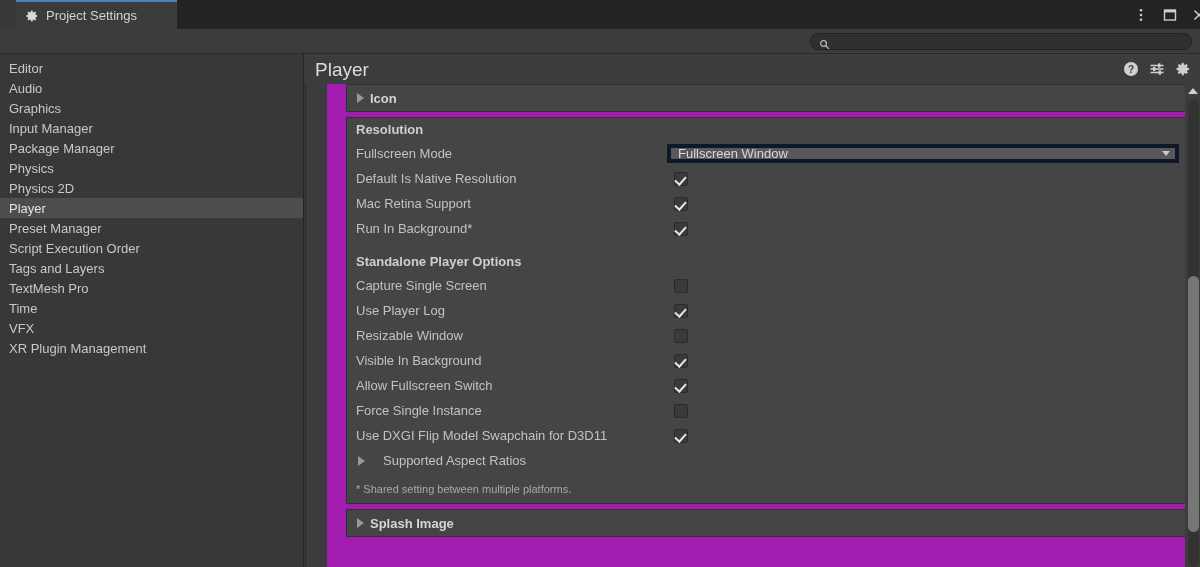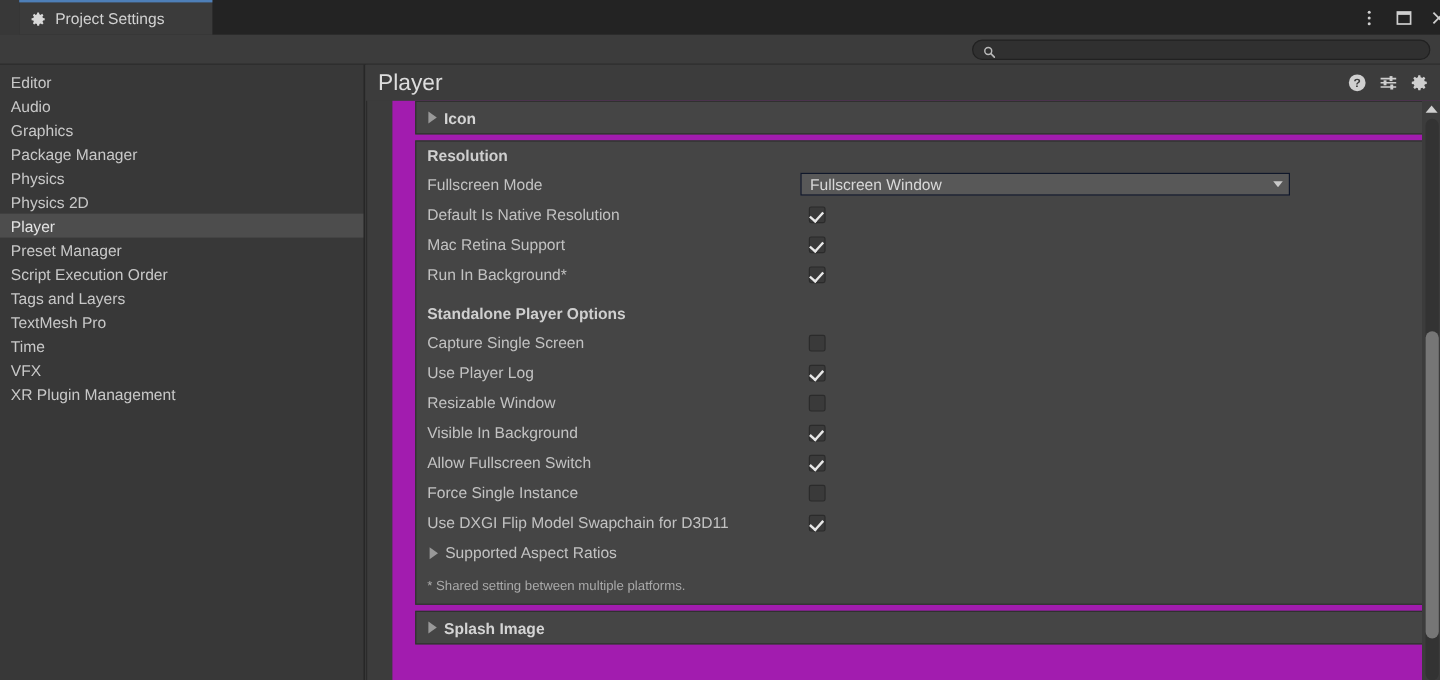--- a/index.html
+++ b/index.html
@@ -241,24 +241,24 @@
   .row-label {
     font-size: 13px;
     color: #c2c2c2;
     line-height: 1;
     white-space: nowrap;
   }
 
   .field-dropdown {
     position: absolute;
     left: 320px;
-    width: 408px;
+    width: 512px;
     height: 19px;
     background: #585858;
-    border: 1px solid #0f172a;
+    border: 4px solid #0f172a;
     display: flex;
     align-items: center;
     padding: 0 5px 0 7px;
     justify-content: space-between;
   }
   .dropdown-value {
     font-size: 13px;
     color: #d8d8d8;
     line-height: 1;
     white-space: nowrap;
@@ -291,21 +291,21 @@
     border: solid #e8e8e8;
     border-width: 0 2px 2px 0;
     transform: rotate(42deg);
   }
 
   .subfoldout {
     height: 25px;
     display: flex;
     align-items: center;
     padding-left: 9px;
-    gap: 6px;
+    gap: 18px;
   }
   .subfoldout-label {
     font-size: 13px;
     color: #c2c2c2;
     line-height: 1;
     white-space: nowrap;
   }
 
   .footnote {
     font-size: 11px;
@@ -409,20 +409,23 @@
   <div class="sidebar">
     <div class="sidebar-list">
         <div class="sidebar-item">
           <span>Editor</span>
         </div>
         <div class="sidebar-item">
           <span>Audio</span>
         </div>
         <div class="sidebar-item">
           <span>Graphics</span>
+        </div>
+        <div class="sidebar-item">
+          <span>Input Manager</span>
         </div>
         <div class="sidebar-item">
           <span>Package Manager</span>
         </div>
         <div class="sidebar-item">
           <span>Physics</span>
         </div>
         <div class="sidebar-item">
           <span>Physics 2D</span>
         </div>

